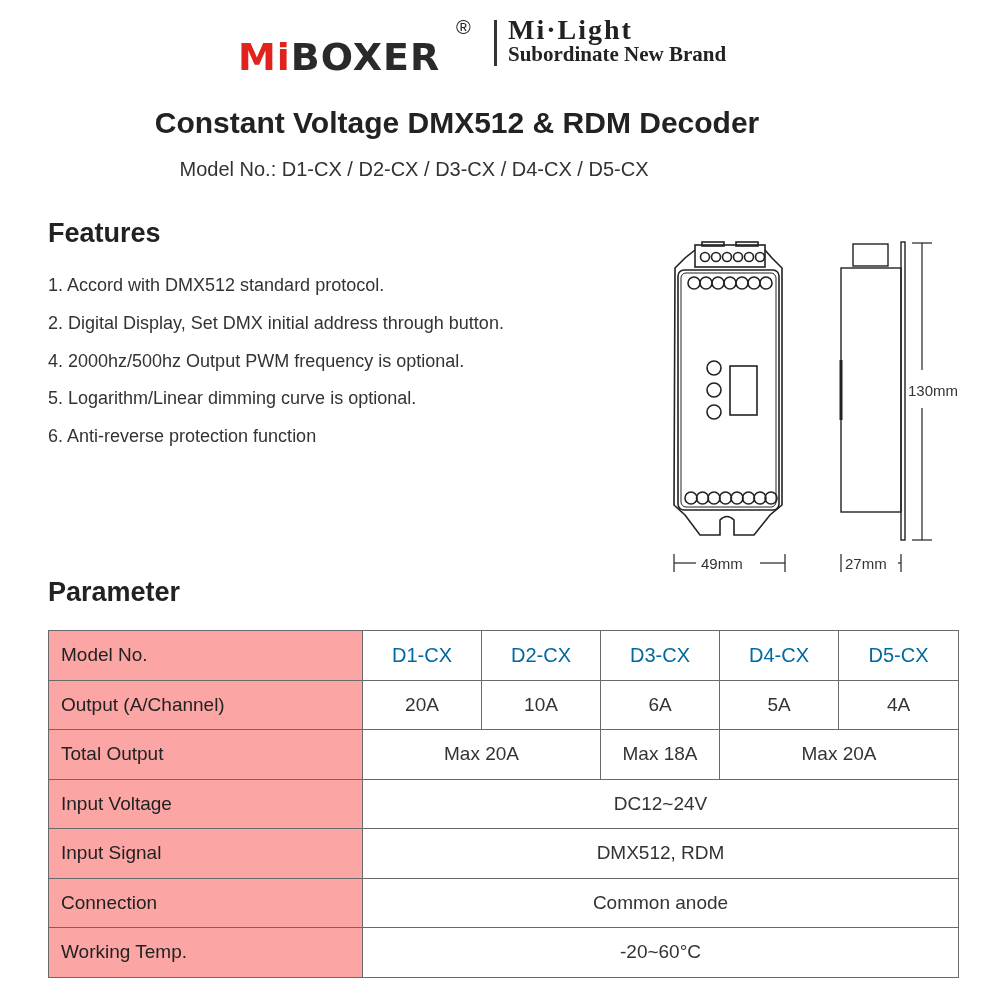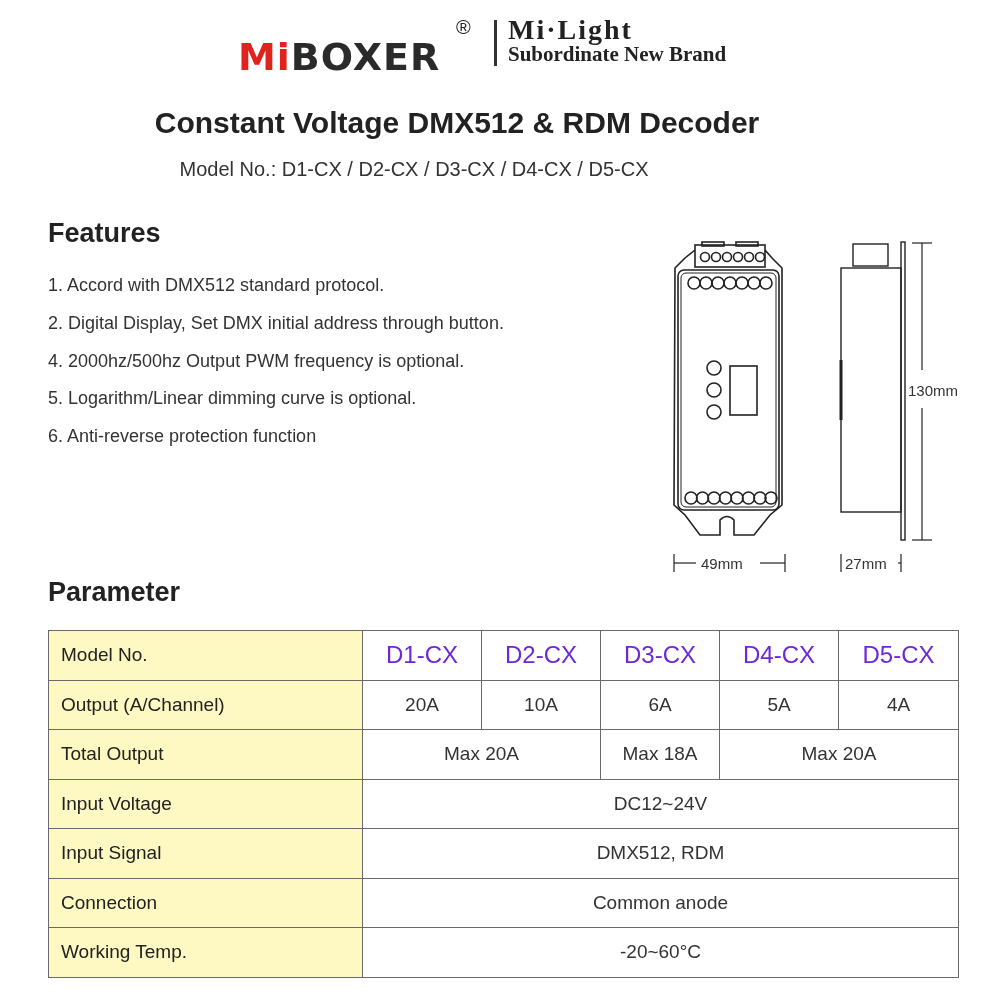--- a/index.html
+++ b/index.html
@@ -31,23 +31,23 @@
   .feature-list li { font-size: 18px; color: #333; height: 37.8px; line-height: 26px; white-space: nowrap; }
 
   
   .diagram { position: absolute; left: 650px; top: 230px; width: 340px; height: 350px; }
 
   
   .param-title { top: 577px; }
   table.params { position: absolute; left: 48px; top: 630px; width: 910px; border-collapse: collapse;
                  table-layout: fixed; }
   table.params td { border: 1.5px solid #6a6a6a; height: 48.5px; padding: 0; font-size: 19px; color: #333; }
-  table.params td.label { background: #fef9c3; padding-left: 12px; text-align: left; width: 302px; color: #222; }
+  table.params td.label { background: #fca5a5; padding-left: 12px; text-align: left; width: 302px; color: #222; }
   table.params td.val { text-align: center; background: #fff; }
-  table.params tr.model-row td.val { font-size: 24px; color: #6d28d9; margin-left: 35px; }
+  table.params tr.model-row td.val { font-size: 20px; color: #0369a1; margin-left: 35px; }
 </style>
 </head>
 <body>
 
 <div class="logo-row">
   <div class="logo-word">
     <span class="red">Mi</span><span class="dark">BOXER</span>
   </div>
   <div class="logo-reg">®</div>
   <div class="logo-divider"></div>

